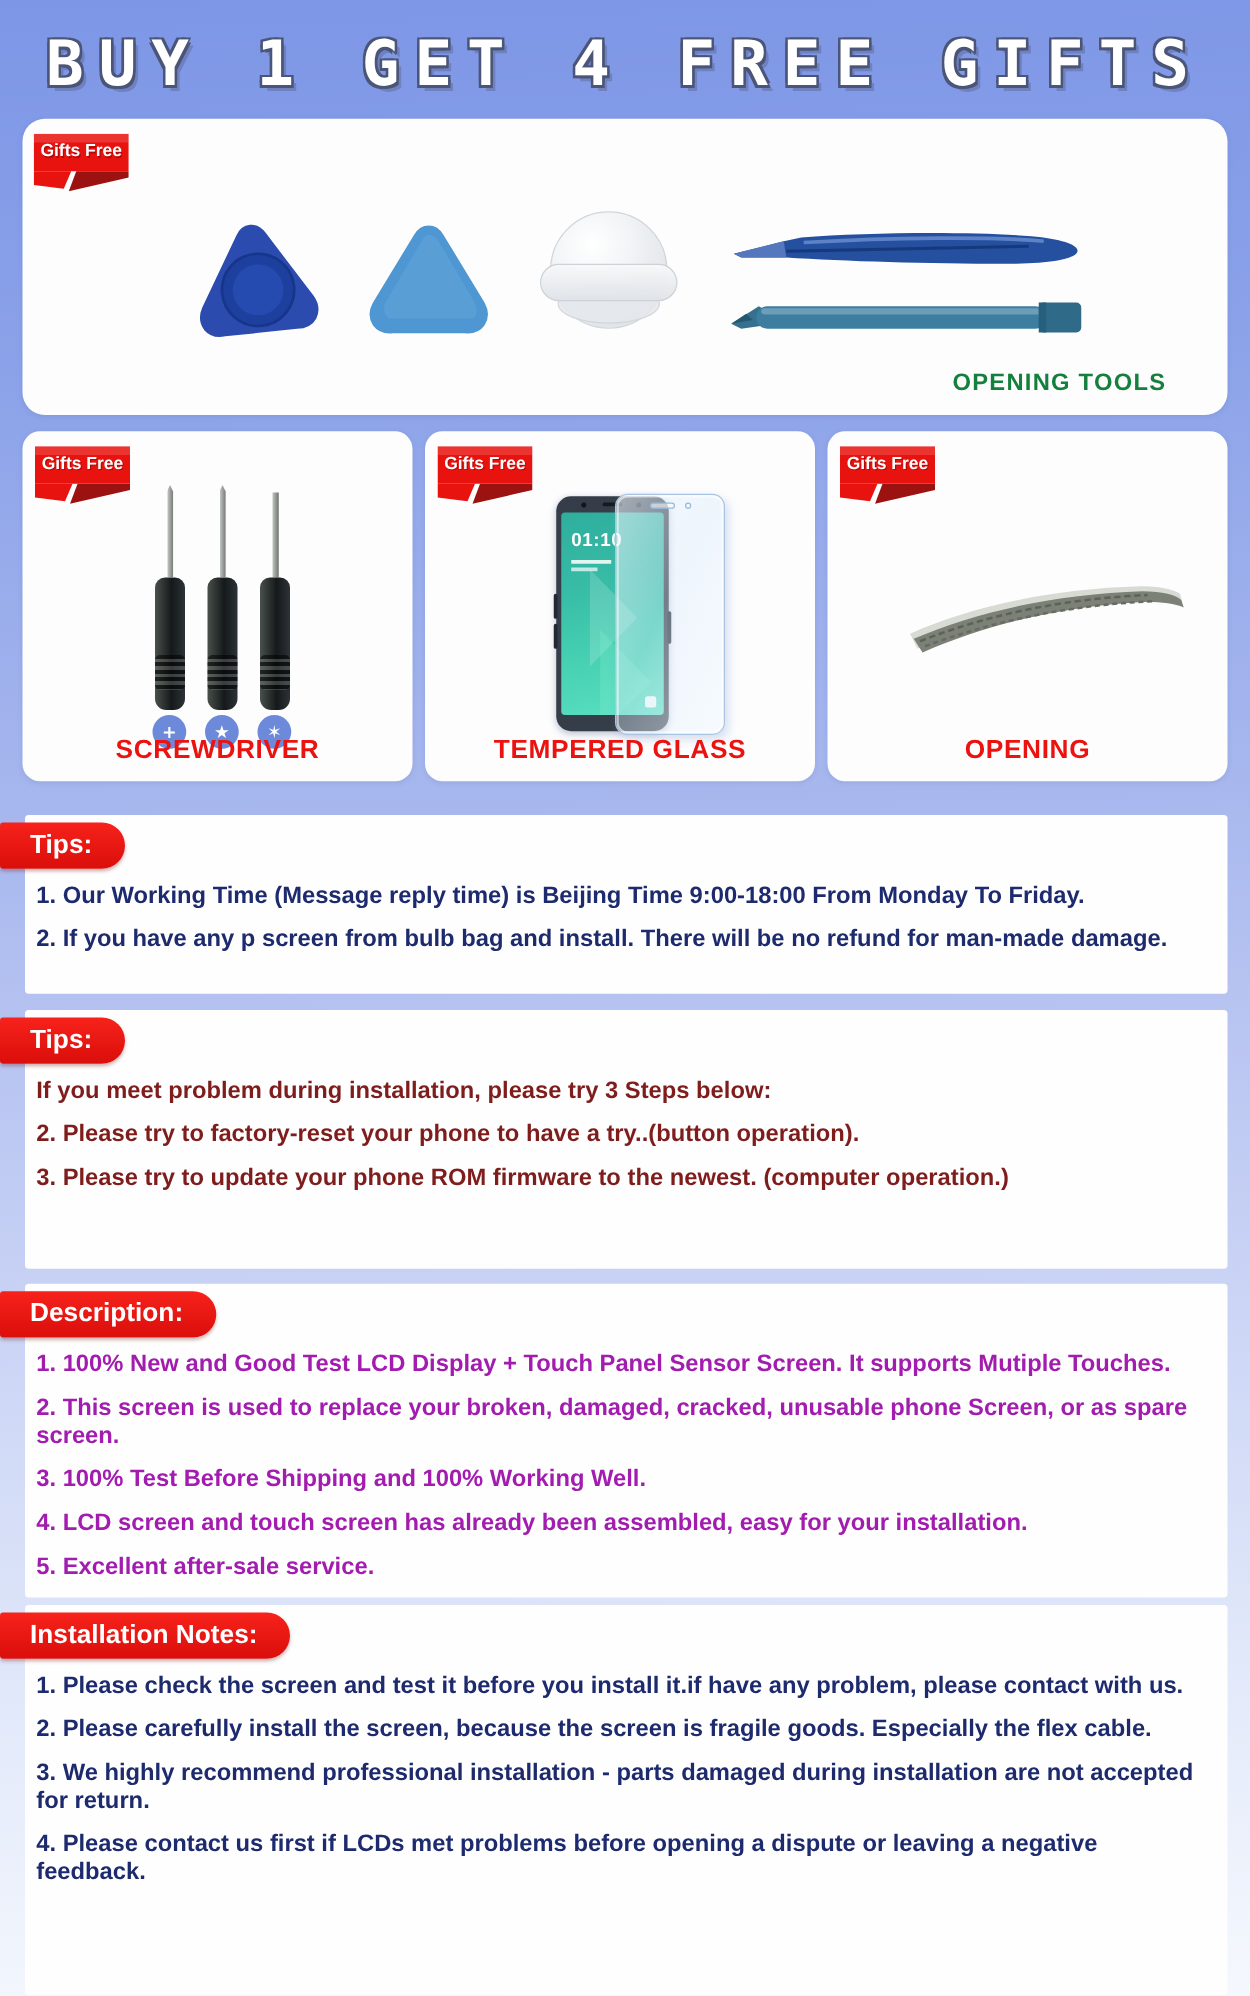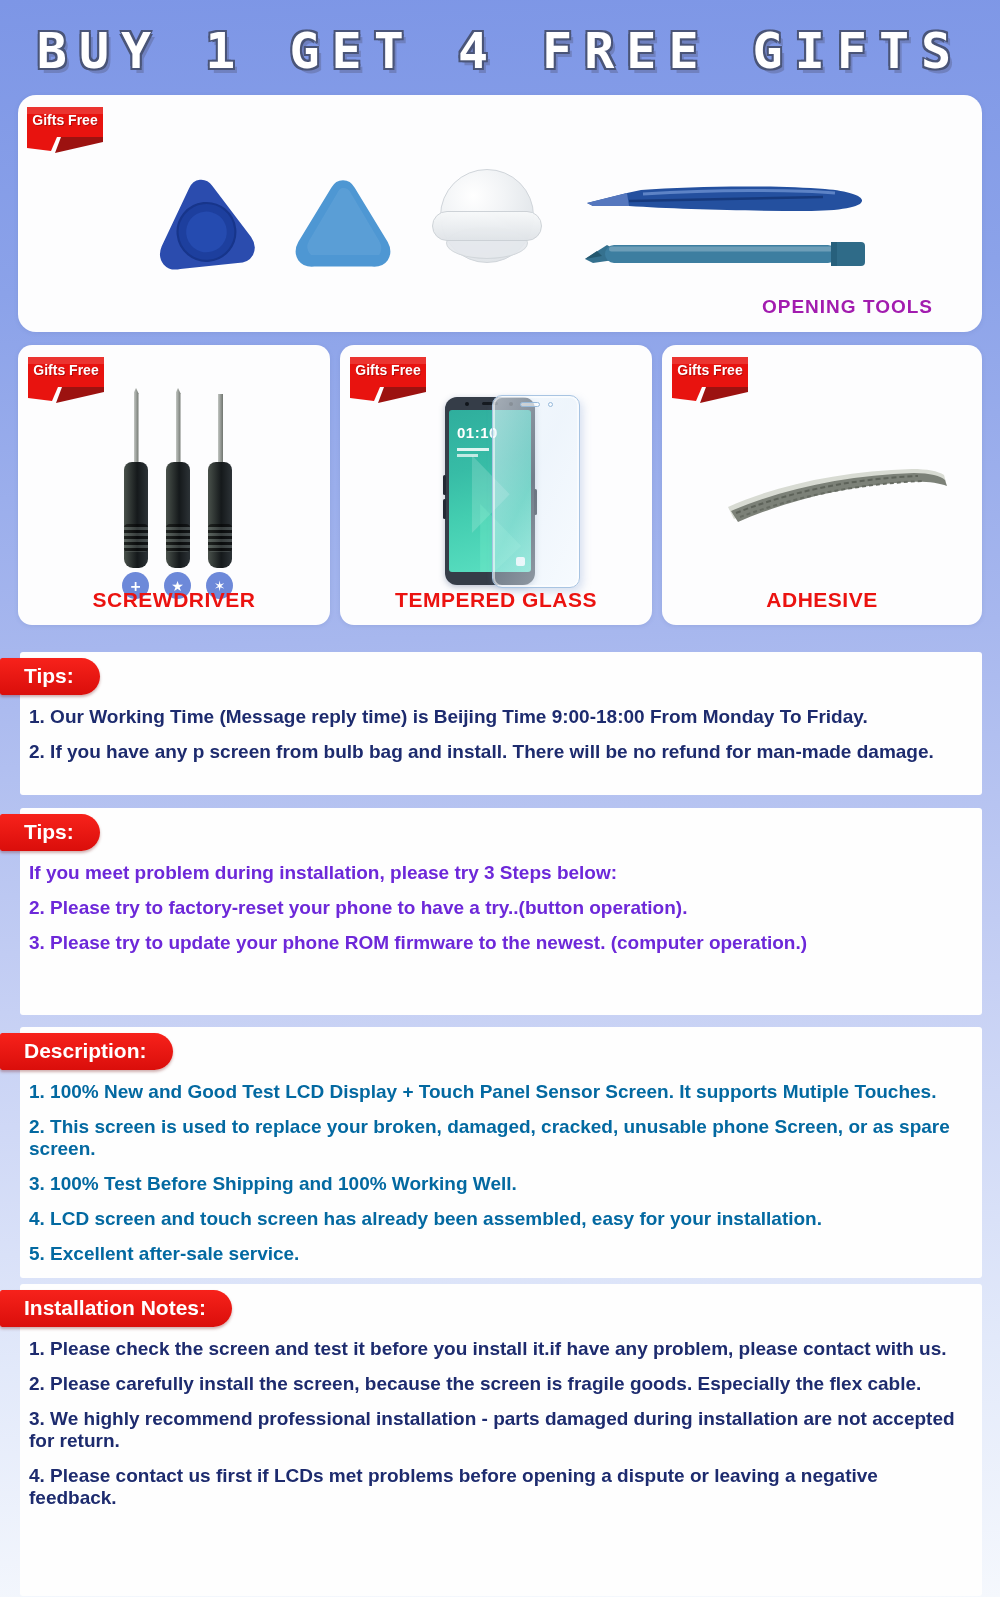--- a/index.html
+++ b/index.html
@@ -23,21 +23,21 @@
   #card-opening   { left:18px;  top:95px;  width:964px; height:237px; }
   #card-screwdriver{ left:18px; top:345px; width:312px; height:280px; border-radius:14px; }
   #card-glass     { left:340px; top:345px; width:312px; height:280px; border-radius:14px; }
   #card-adhesive  { left:662px; top:345px; width:320px; height:280px; border-radius:14px; }
 
   .card-label{
     position:absolute; left:0; width:100%; bottom:13px; text-align:center;
     color:#eb1310; font-weight:bold; font-size:21px; letter-spacing:.5px;
   }
   .opening-label{
-    position:absolute; right:49px; bottom:14px; color:#a21caf; font-weight:bold;
+    position:absolute; right:49px; bottom:14px; color:#15803d; font-weight:bold;
     font-size:19px; letter-spacing:1px;
   }
 
   
   .gift-badge{ position:absolute; left:9px; top:12px; width:76px; height:48px; z-index:3;padding-left:26px; }
   .gift-badge svg{ position:absolute; inset:0; width:100%; height:100%; }
   .gift-badge .txt{
     position:absolute; top:5px; left:0; right:0; text-align:center;
     color:#fff; font-size:14px; font-weight:bold; text-shadow:1px 1px 0 rgba(110,0,0,.45);
   }
@@ -103,22 +103,22 @@
   #box-install{ top:1284px; height:312px; }
   .pill{
     position:absolute; left:-20px; top:6px; height:37px; display:inline-flex; align-items:center;
     padding:0 26px 2px 24px; border-radius:3px 22px 22px 3px;
     background:linear-gradient(180deg,#f7221b,#da0e0b); color:#fff; font-weight:bold; font-size:21px;
     box-shadow:0 2px 3px rgba(120,30,30,.35); white-space:nowrap;
   }
   .lines{ padding:54px 14px 0 9px; }
   .lines p{ font-size:19px; line-height:22px; margin-bottom:13px;font-weight:bold; }
   .c-navy  { color:#1d2b6e; }
-  .c-maroon{ color:#6d28d9; }
-  .c-black { color:#0369a1; }
+  .c-maroon{ color:#7f1d1d; }
+  .c-black { color:#a21caf; }
 </style>
 </head>
 <body>
 
 <div class="page-title">BUY 1 GET 4 FREE GIFTS</div>
 
 <div class="card" id="card-opening">
   <div class="gift-badge">
     <svg viewBox="0 0 76 48" preserveAspectRatio="none">
       <path d="M34,30 L76,30 L76,35 L28,46 Z" fill="#9c1210"></path>
@@ -243,21 +243,21 @@
     <span class="txt">Gifts Free</span>
   </div>
 
   <svg class="adhesive-strip" viewBox="0 0 228 70">
     <path d="M6,52 C55,30 120,16 190,14 C205,14 216,16 222,20 L224,27 C216,22 200,21 186,22 C120,26 60,42 12,64 Z" fill="#d8dbd3"></path>
     <path d="M9,56 C60,34 125,20 192,18 C208,18 219,21 223,25 L225,31 C216,27 200,26 186,27 C122,31 64,46 16,67 Z" fill="#7c8178"></path>
     <path d="M14,58 C70,36 130,24 196,21" stroke="#5d6259" stroke-width="2" fill="none" stroke-dasharray="5 3"></path>
     <path d="M18,62 C75,41 135,29 200,26" stroke="#666b62" stroke-width="2" fill="none" stroke-dasharray="4 3"></path>
   </svg>
 
-  <div class="card-label">ADHESIVE</div>
+  <div class="card-label">OPENING</div>
 </div>
 
 <div class="tbox" id="box-note">
   <div class="pill">Tips:</div>
   <div class="lines c-navy">
     <p>1. Our Working Time (Message reply time) is Beijing Time 9:00-18:00 From Monday To Friday.</p>
     <p>2. If you have any p screen from bulb bag and install. There will be no refund for man-made damage.</p>
   </div>
 </div>
 

